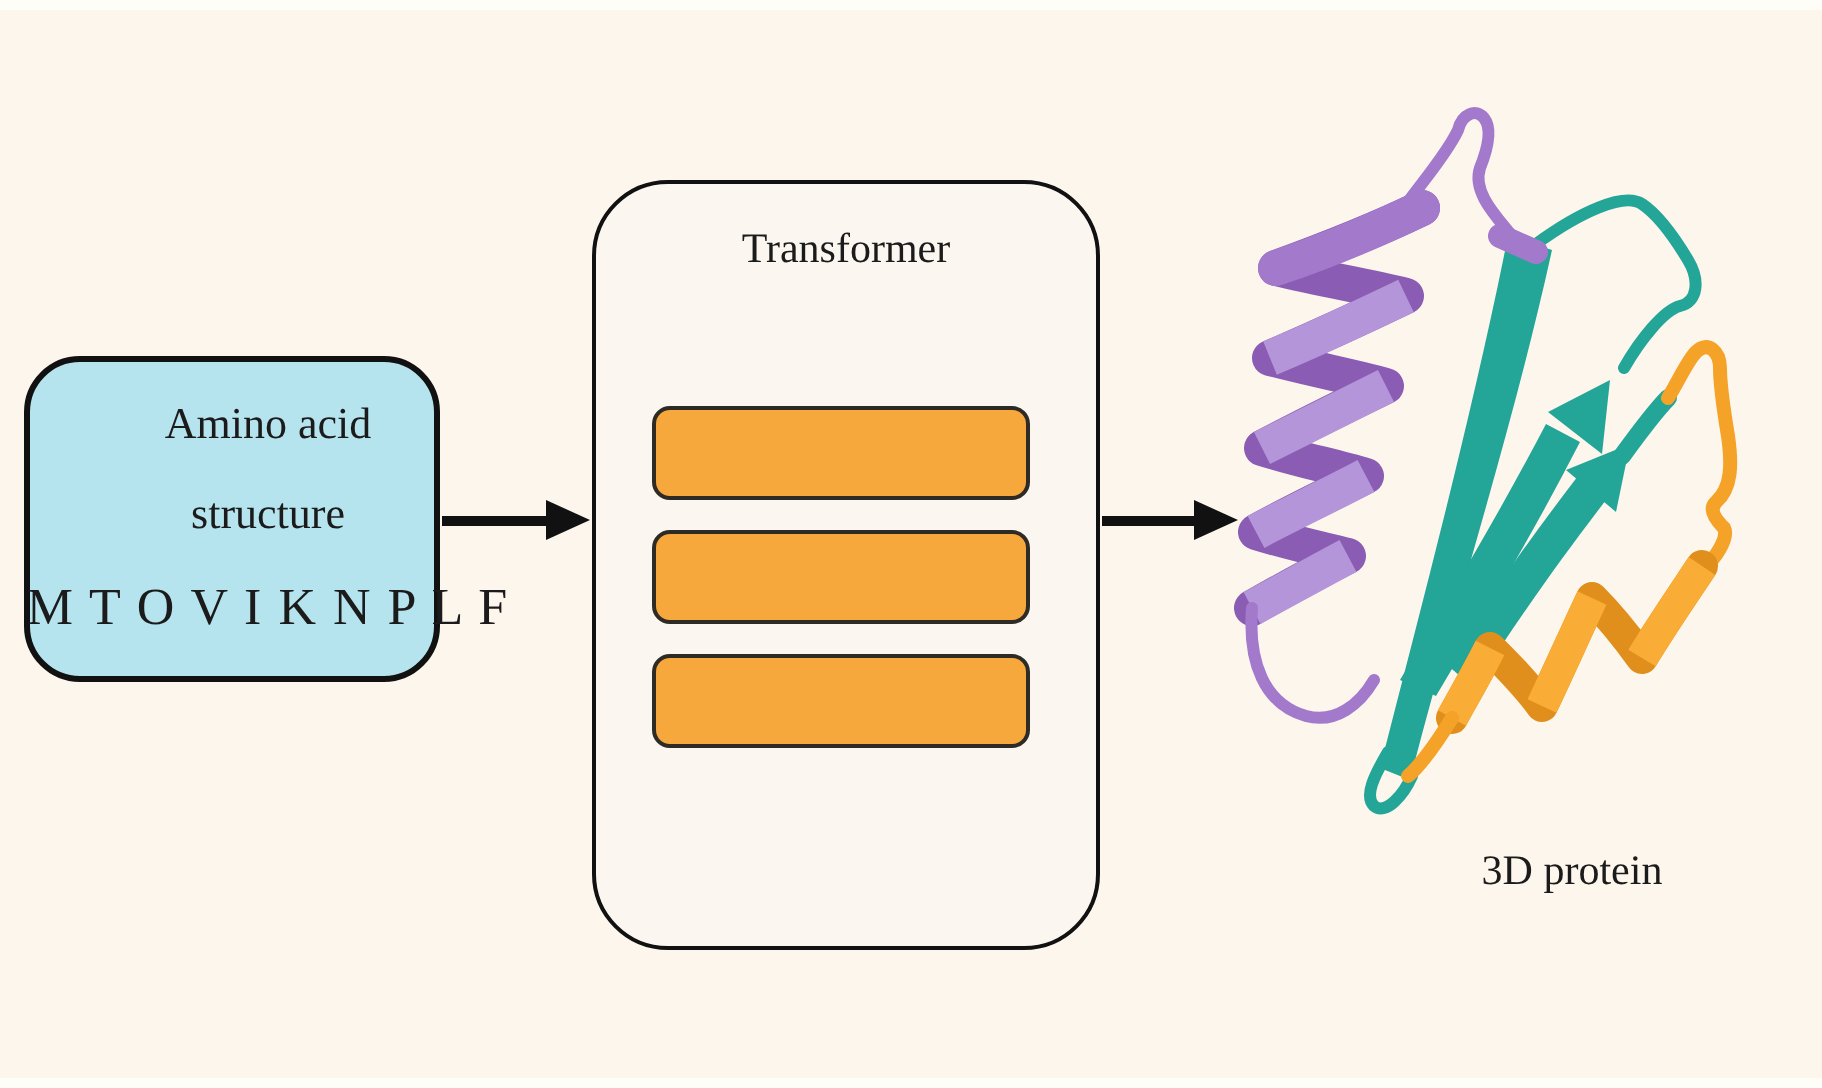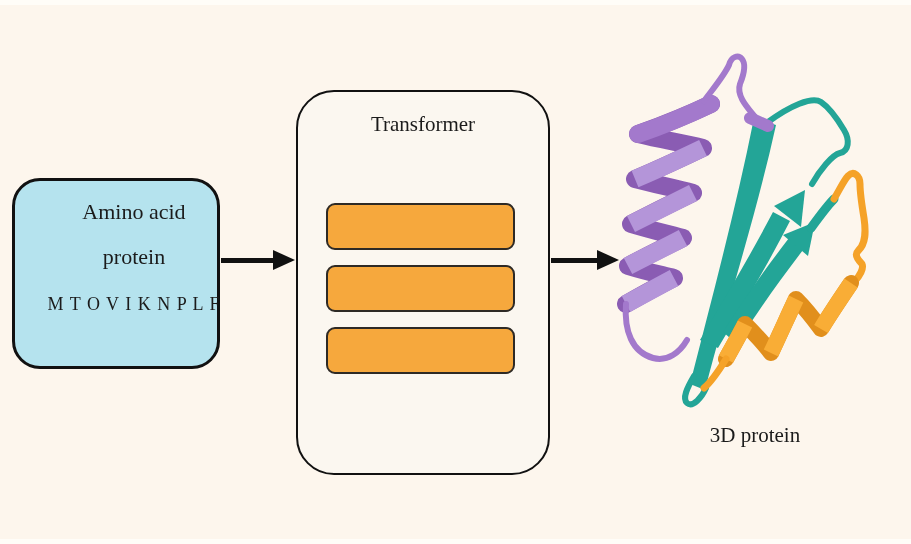--- a/index.html
+++ b/index.html
@@ -8,28 +8,28 @@
     background:var(--c-page_bg,#fdf6ed);
     font-family:"Liberation Serif","DejaVu Serif",serif;
     color:var(--c-text,#1b1b1b);
   }
   .edge-strip{position:absolute;left:0;width:911px;height:5px;background:var(--c-edge_strip,#fffdf8);}
   .edge-strip.top{top:0;}
   .edge-strip.bottom{bottom:0;}
 
   
   .input-box{
-    position:absolute;left:12px;top:178px;width:208px;height:191px;
+    position:absolute;left:12px;top:178px;width:208px;height:163px;
     box-sizing:border-box;border:3.5px solid var(--c-box_border,#111);
     border-radius:28px;background:var(--c-input_box_fill,#b5e3ee);
     display:flex;flex-direction:column;align-items:center;text-align:center;padding-left:36px;
   }
   .input-box .t1{margin-top:19px;font-size:22px;line-height:23px;}
   .input-box .t2{margin-top:22px;font-size:22px;line-height:23px;}
-  .input-box .seq{margin-top:24px;font-size:18px;line-height:24px;letter-spacing:1px;white-space:nowrap;}
+  .input-box .seq{margin-top:24px;font-size:26px;line-height:24px;letter-spacing:1px;white-space:nowrap;}
 
   
   .transformer-box{
     position:absolute;left:296px;top:90px;width:254px;height:385px;
     box-sizing:border-box;border:2.5px solid var(--c-box_border,#111);
     border-radius:38px;background:var(--c-transformer_box_fill,#fbf7f0);
   }
   .transformer-title{margin-top:18px;text-align:center;font-size:21px;line-height:28px;}
   .layer-stack{position:absolute;left:28px;top:111px;width:189px;}
   .layer-bar{
@@ -46,21 +46,21 @@
     border-left:22px solid var(--c-arrow,#111);
   }
   #arrow1-line{left:221px;top:258px;width:54px;}
   #arrow1-head{left:273px;top:250px;}
   #arrow2-line{left:551px;top:258px;width:48px;}
   #arrow2-head{left:597px;top:250px;}
 
   
   .protein-svg{position:absolute;left:608px;top:46px;width:290px;height:420px;}
   .caption{
-    position:absolute;left:655px;top:422px;width:200px;
+    position:absolute;left:686px;top:422px;width:200px;
     text-align:center;font-size:21px;line-height:27px;
   }
 
   
   .sw-pdark{stroke:var(--c-purple_dark,#8a5cb3);}
   .sw-plight{stroke:var(--c-purple_light,#b495d9);}
   .sw-pmain{stroke:var(--c-purple,#a379cc);}
   .f-teal{fill:var(--c-teal,#23a597);}
   .sw-teal{stroke:var(--c-teal,#23a597);}
   .sw-odark{stroke:var(--c-orange_dark,#e18f1c);}
@@ -69,21 +69,21 @@
   .nofill{fill:none;}
 </style>
 </head>
 <body>
 
 <div class="edge-strip top"></div>
 <div class="edge-strip bottom"></div>
 
 <div class="input-box">
   <div class="t1">Amino acid</div>
-  <div class="t2">protein</div>
+  <div class="t2">structure</div>
   <div class="seq">M T O V I K N P L F</div>
 </div>
 
 <div id="arrow1-line" class="arrow-line"></div>
 <div id="arrow1-head" class="arrow-head"></div>
 
 <div class="transformer-box">
   <div class="transformer-title">
     <div>Transformer</div>
   </div>

